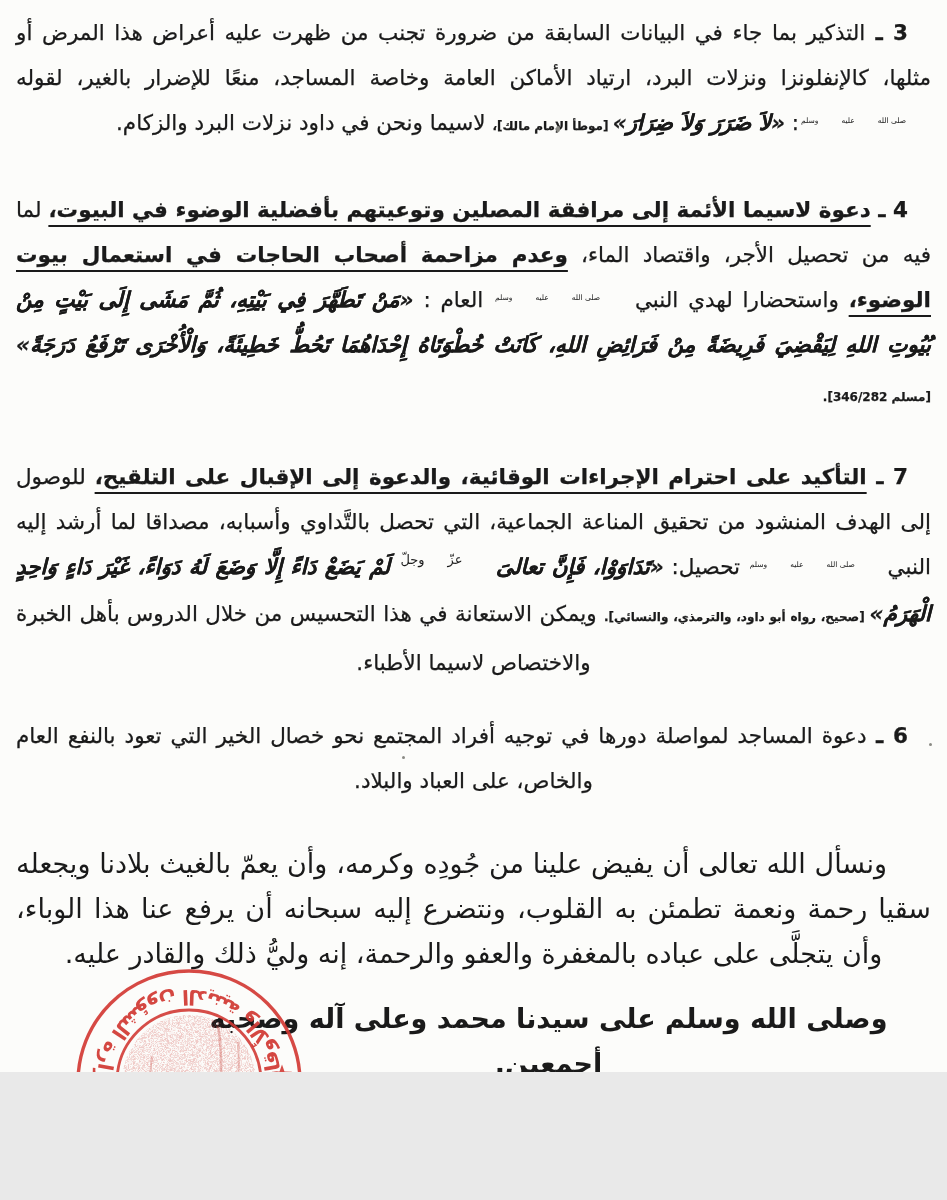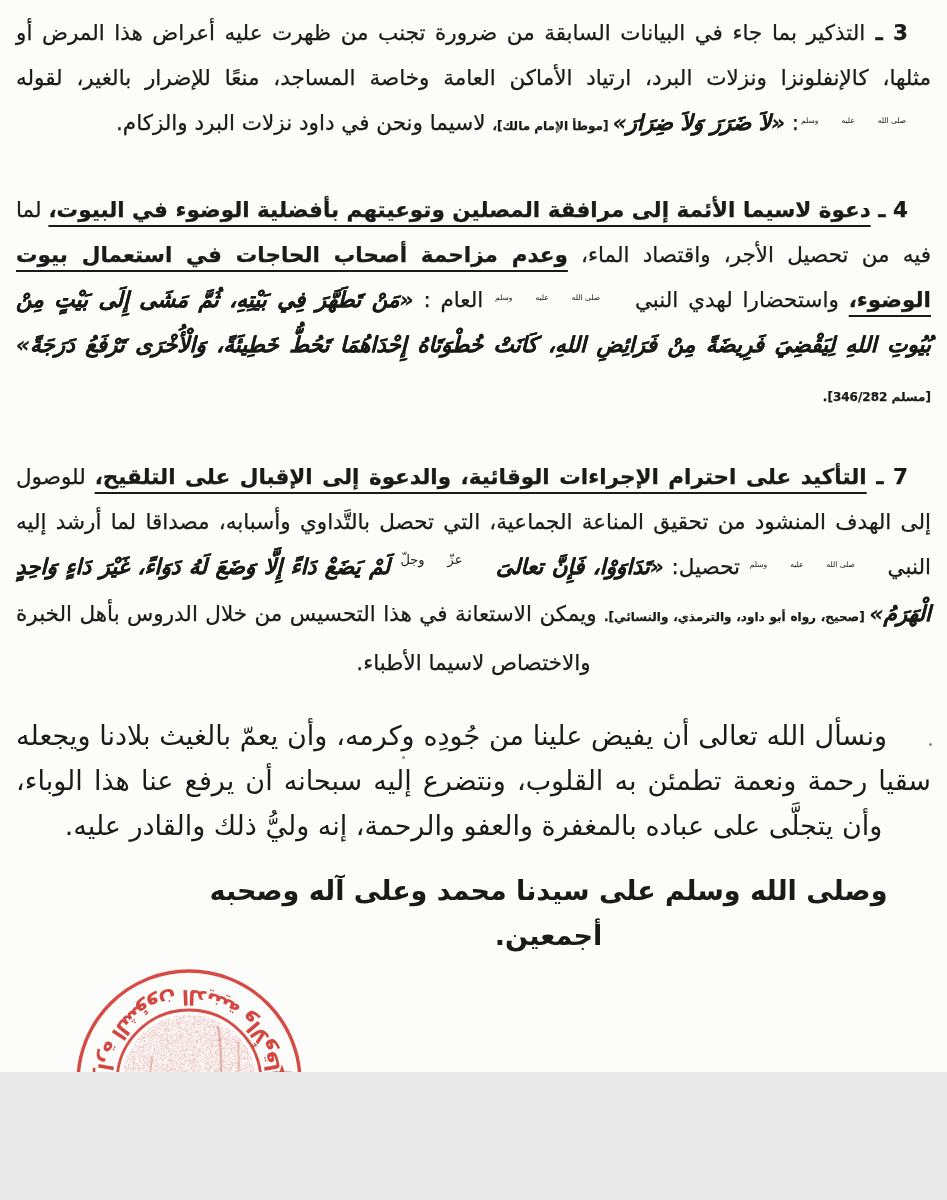--- a/index.html
+++ b/index.html
@@ -83,20 +83,21 @@
 
   <p class="para p5 center-last"><b class="num">7 ـ </b><span class="ul">التأكيد على احترام الإجراءات الوقائية، والدعوة إلى الإقبال على التلقيح،</span><span> للوصول إلى الهدف المنشود من تحقيق المناعة الجماعية، التي تحصل بالتَّداوي وأسبابه، مصداقا لما أرشد إليه النبي </span><span class="saw">
         <i>صلى الله</i>
         <i>عليه</i>
         <i>وسلم</i>
       </span><span> تحصيل: </span><b class="q">«تَدَاوَوْا، فَإِنَّ تعالىَ </b><span class="azza">
         <i>عزّ</i>
         <i>وجلّ</i>
       </span><b class="q"> لَمْ يَضَعْ دَاءً إِلَّا وَضَعَ لَهُ دَوَاءً، غَيْرَ دَاءٍ وَاحِدٍ الْهَرَمُ»</b><b class="cite"> [صحيح، رواه أبو داود، والترمذي، والنسائي].</b><span> ويمكن الاستعانة في هذا التحسيس من خلال الدروس بأهل الخبرة والاختصاص لاسيما الأطباء.</span></p>
 
+  <p class="para p6 center-last"><b class="num">6 ـ </b><span>دعوة المساجد لمواصلة دورها في توجيه أفراد المجتمع نحو خصال الخير التي تعود بالنفع العام والخاص، على العباد والبلاد.</span></p>
 
   <p class="para dua center-last">ونسأل الله تعالى أن يفيض علينا من جُودِه وكرمه، وأن يعمّ بالغيث بلادنا ويجعله سقيا رحمة ونعمة تطمئن به القلوب، ونتضرع إليه سبحانه أن يرفع عنا هذا الوباء، وأن يتجلَّى على عباده بالمغفرة والعفو والرحمة، إنه وليُّ ذلك والقادر عليه.</p>
 
   <p class="para dua salawat">وصلى الله وسلم على سيدنا محمد وعلى آله وصحبه أجمعين.</p>
 
   <span class="speck" style="left:556px; top:126px; width:4px; height:6px;"></span>
   <span class="speck" style="left:402px; top:756px; width:3px; height:3px;"></span>
   <span class="speck" style="left:929px; top:743px; width:3px; height:3px;"></span>
 
   <div class="stamp">

